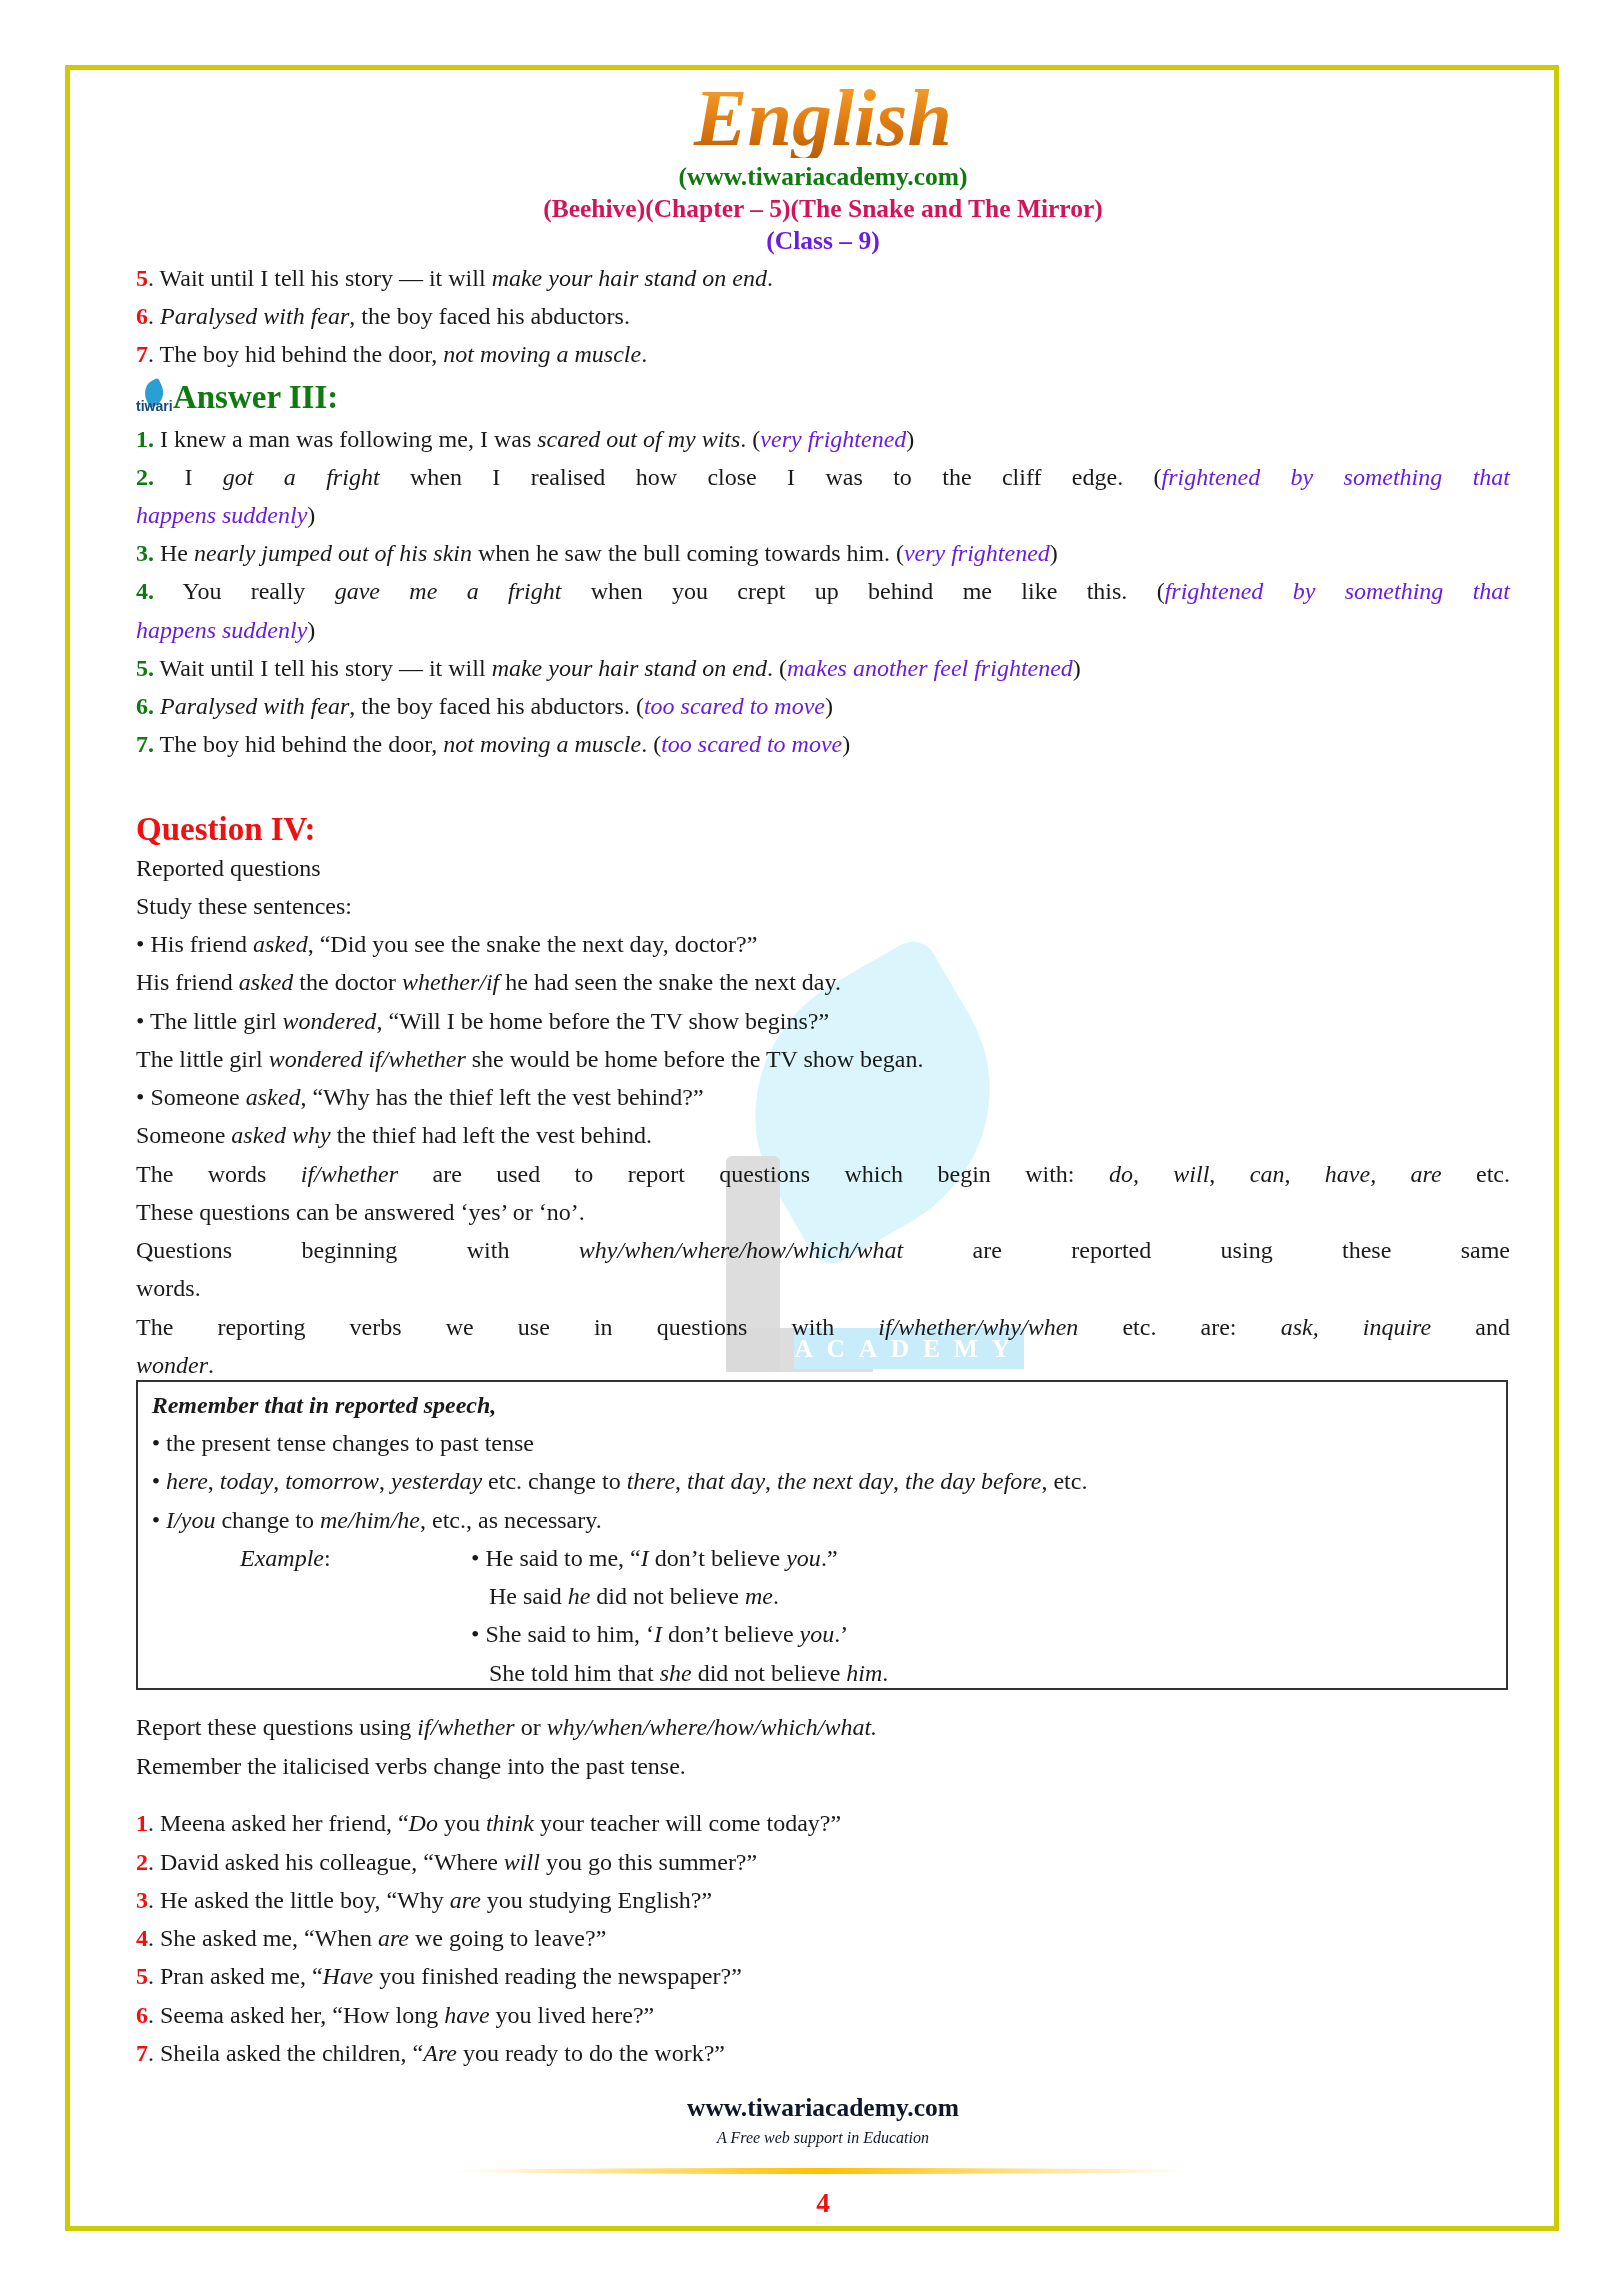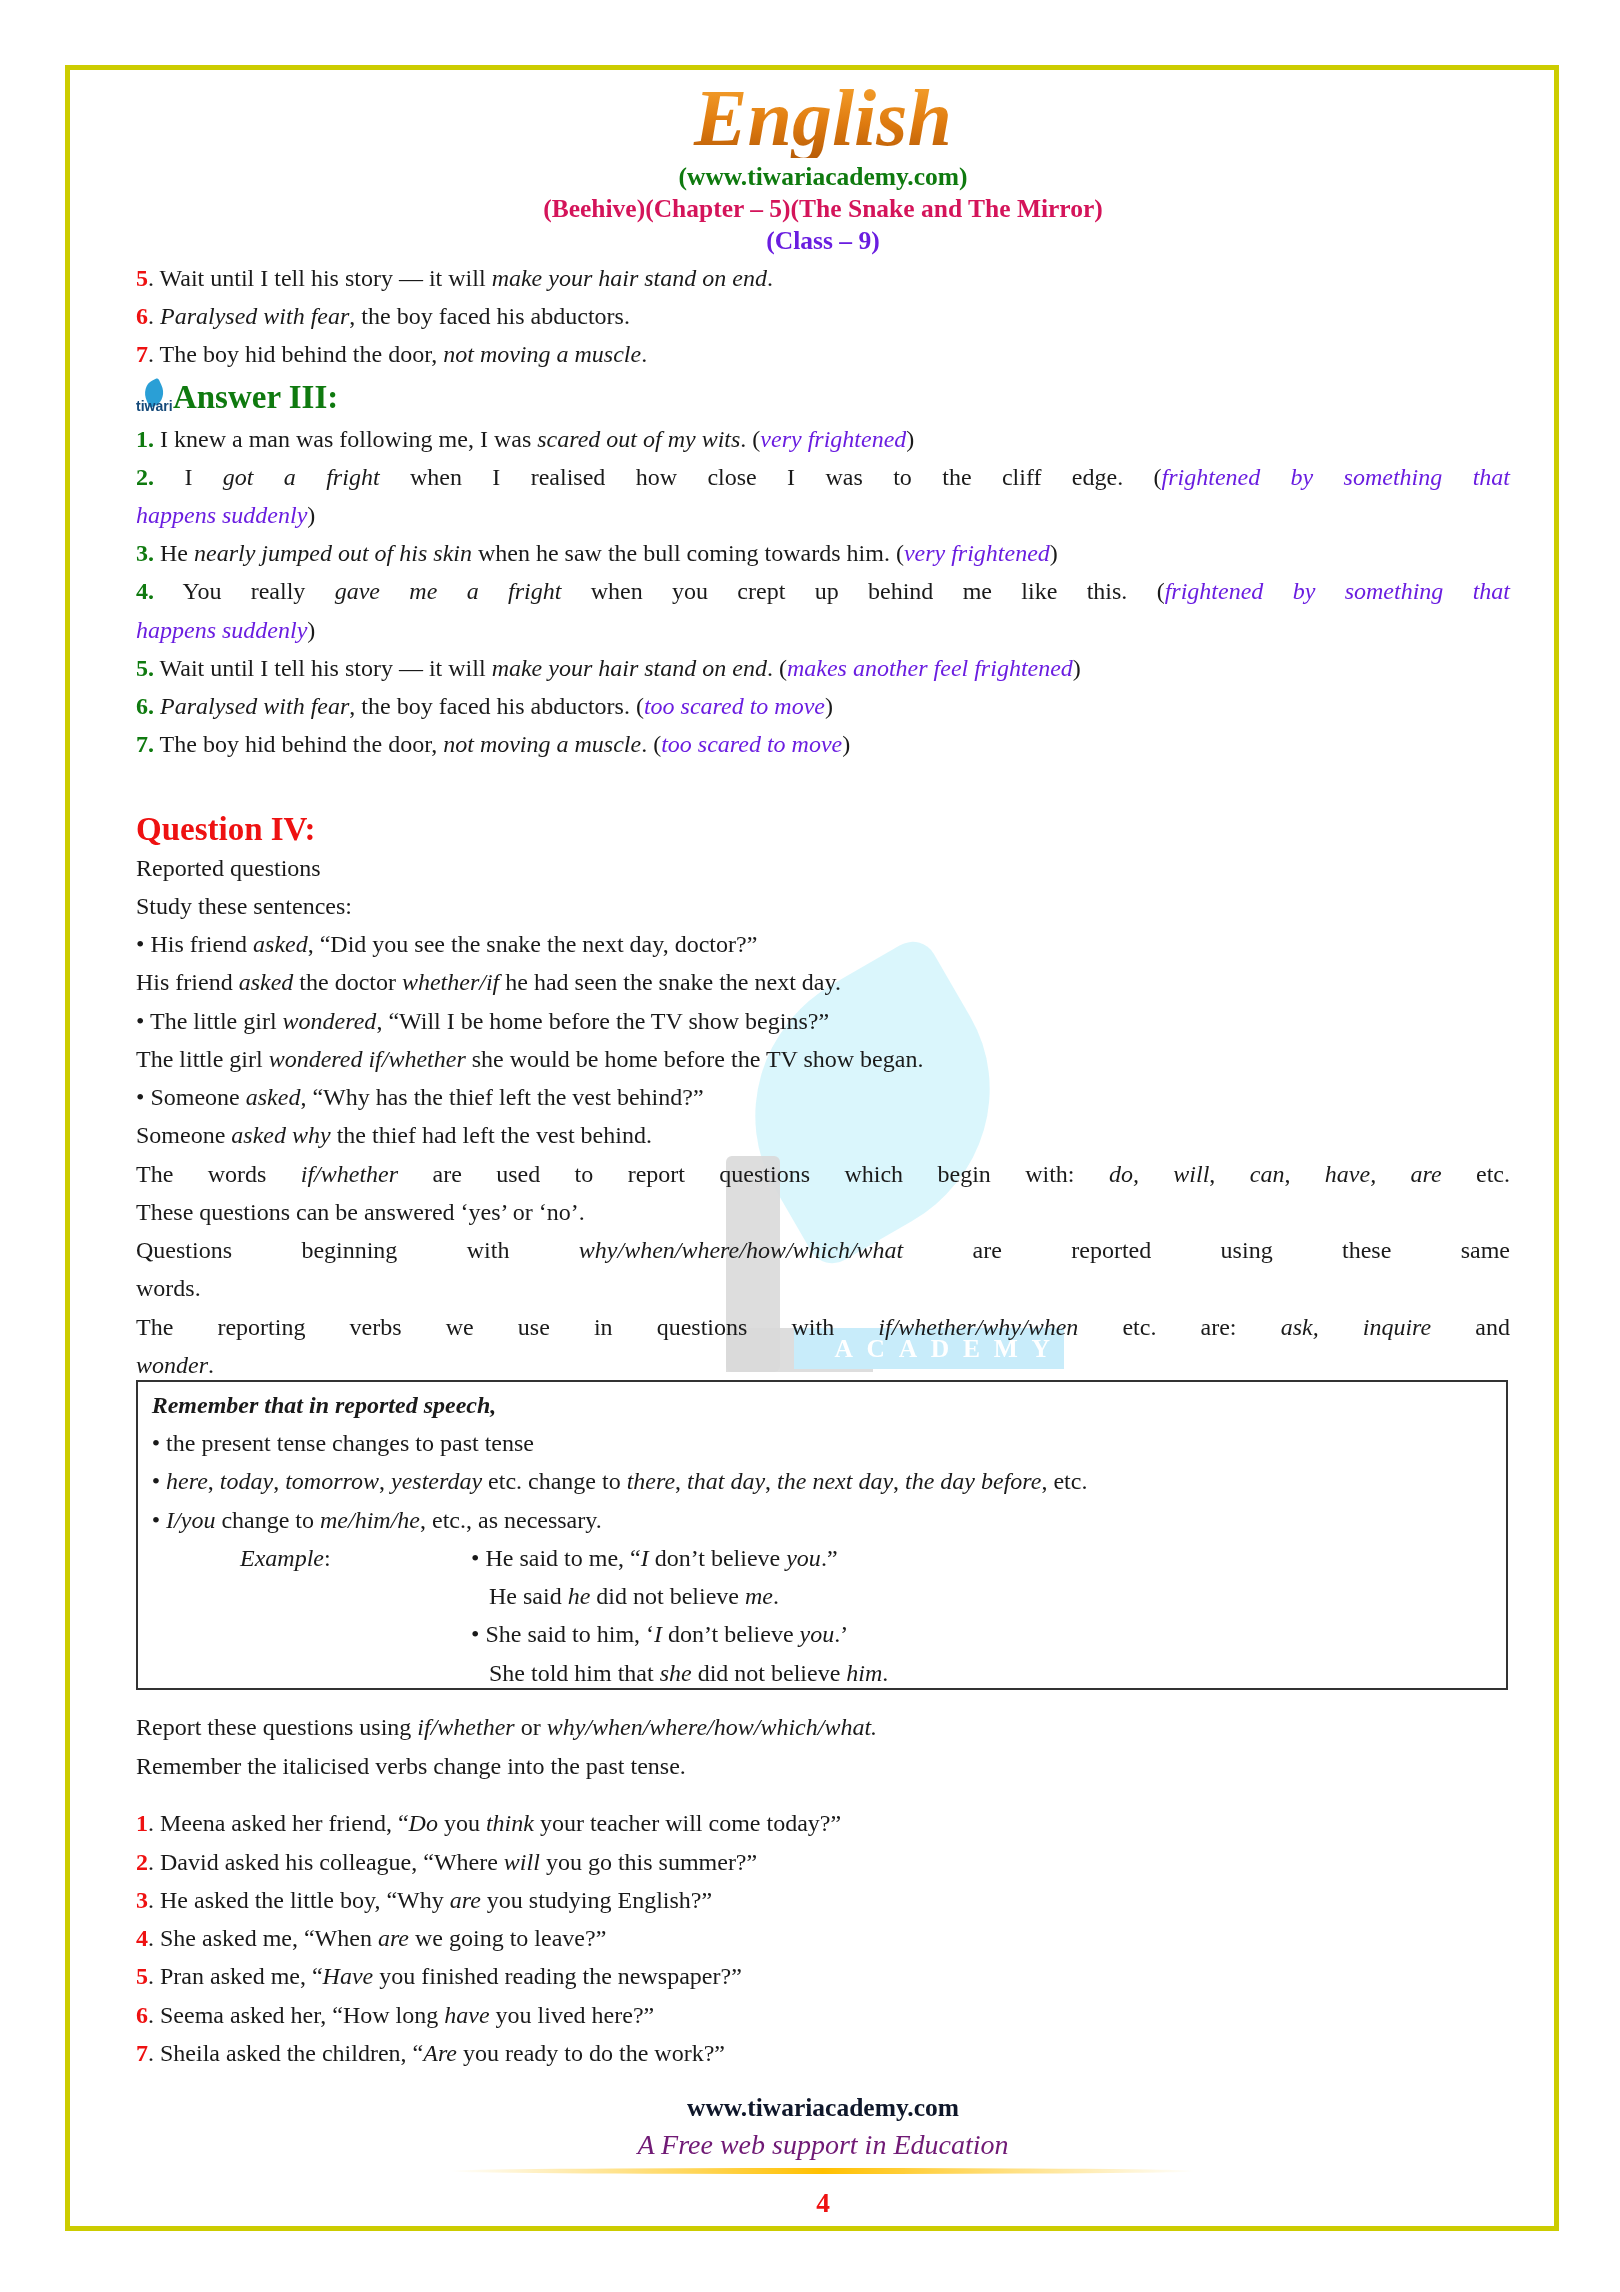--- a/index.html
+++ b/index.html
@@ -9,21 +9,21 @@
            border:5.9px solid #cccc00; }
   .watermark { position:absolute; left:667px; top:980px; width:372px; height:402px; pointer-events:none; }
   .wm-leaf { position:absolute; left:78px; top:0px; width:255px; height:245px;
              background:#d4f4fb; border-radius:60% 10% 60% 10%; transform:rotate(-30deg); opacity:0.85; }
   .wm-stem { position:absolute; left:59px; top:176px; width:54px; height:216px; background:#d9d9d9; opacity:0.9; border-radius:5.9px; }
   .wm-stem2 { position:absolute; left:59px; top:348px; width:147px; height:44px; background:#d9d9d9; opacity:0.9; }
   .wm-iwari { position:absolute; left:127px; top:230px; font-size:88px; color:#d0eefa; letter-spacing:2px;
               font-family:"Liberation Serif", serif; line-height:1; }
   .wm-academy { position:absolute; left:127px; top:348px; width:230px; height:41px; background:#c8ecfa;
                 color:#ffffff; font-size:25.5px; letter-spacing:13.7px; text-align:center; line-height:41px;
-                font-family:"Liberation Serif", serif; font-weight:bold;padding-left:40px; }
+                font-family:"Liberation Serif", serif; font-weight:bold; }
   .content { position:absolute; left:136px; top:0; width:1374px; }
   .hdr { position:absolute; left:0; width:1374px; text-align:center; }
   .title { top:78px; font-size:80px; font-style:italic; font-weight:bold; line-height:1;
            color:#e07c10;
            background:linear-gradient(180deg,#f7a531 0%,#e07c10 55%,#b85c07 100%);
            -webkit-background-clip:text; background-clip:text; -webkit-text-fill-color:transparent; }
   .site { top:162px; font-size:25.5px; font-weight:bold; color:#0f7a0f; }
   .chap { top:194px; font-size:25.5px; font-weight:bold; color:#d4145a; }
   .cls { top:226px; font-size:25.5px; font-weight:bold; color:#6a1de0; }
   .line { position:absolute; left:0; width:1374px; font-size:24px; line-height:38px; white-space:nowrap; }
@@ -34,21 +34,21 @@
   i { font-style:italic; }
   .h-ans { position:absolute; left:0; top:378px; font-size:33px; font-weight:bold; color:#0f7a0f; line-height:39px; white-space:nowrap; }
   .h-q { position:absolute; left:0; top:810px; font-size:33px; font-weight:bold; color:#ee1111; line-height:39px; }
   .logo-icon { display:inline-block; width:33px; height:31px; vertical-align:-3.9px; margin-right:3.9px; position:relative; }
   .logo-icon .feather { position:absolute; left:7.8px; top:0; width:19.6px; height:23.5px; background:#2a9fd6;
                         border-radius:70% 10% 70% 10%; transform:rotate(-25deg); }
   .logo-icon .lbl { position:absolute; left:0; top:21.6px; font-size:14px; color:#154a7a; font-family:"Liberation Sans", sans-serif; line-height:9.8px; }
   .rbox { position:absolute; left:0; top:1380px; width:1368px; height:306px; border:2px solid #333; }
   .rbox .line { left:13.7px; width:1343px; }
   .footer-site { position:absolute; left:0; width:1374px; top:2093px; text-align:center; font-size:25.5px; font-weight:bold; color:#0f172a; }
-  .footer-tag { position:absolute; left:0; width:1374px; top:2129px; text-align:center; font-size:28px; font-style:italic; color:#701a75; }
+  .footer-tag { position:absolute; left:0; width:1374px; top:2129px; text-align:center; font-size:16px; font-style:italic; color:#0f172a; }
   .footer-rule { position:absolute; left:314px; width:745px; top:2168px; height:5.9px;
                  background:linear-gradient(90deg, rgba(255,192,0,0) 0%, #ffc000 50%, rgba(255,192,0,0) 100%);
                  border-radius:50%; }
   .page-num { position:absolute; left:0; width:1374px; top:2188px; text-align:center; font-size:27.4px; font-weight:bold; color:#ee1111; }
 </style>
 </head>
 <body>
 
 <div class="frame"></div>
 

